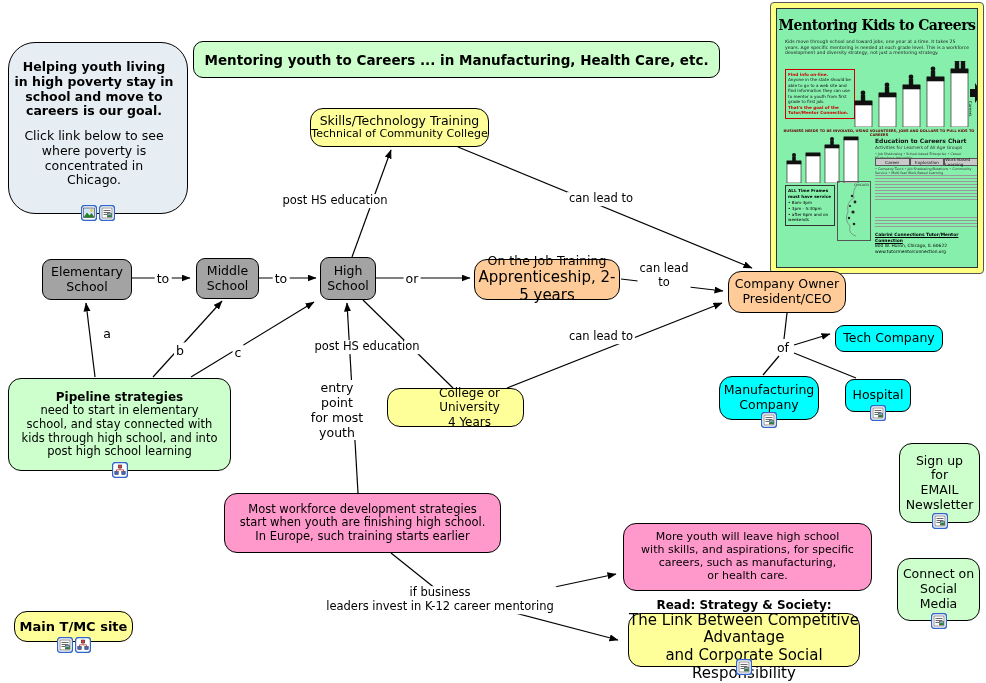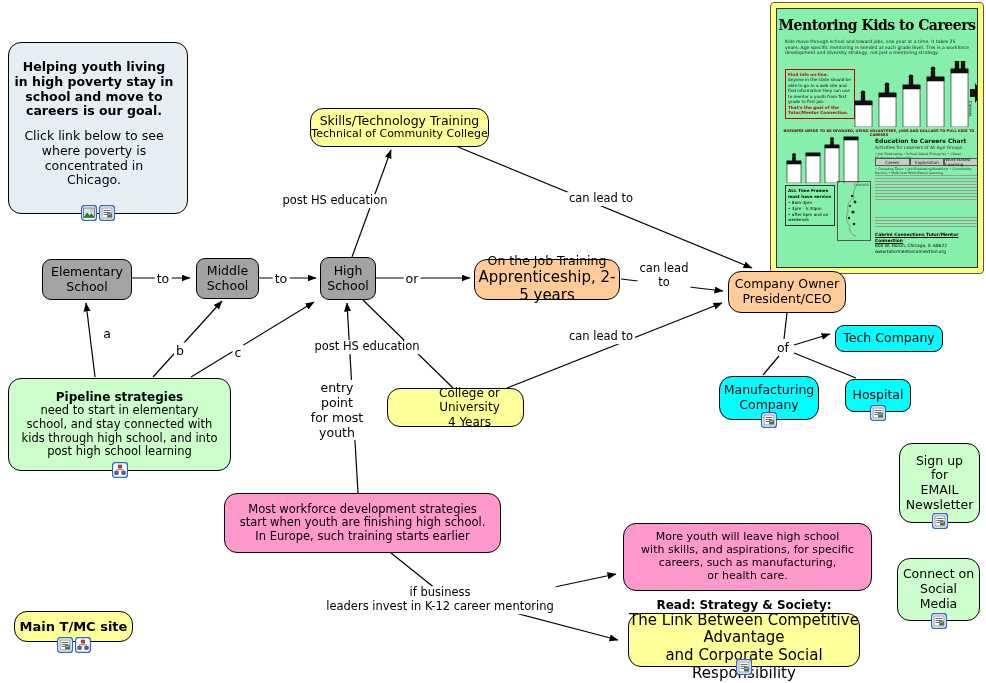--- a/index.html
+++ b/index.html
@@ -21,21 +21,21 @@
   .cicon{display:block;width:16px;height:16px;cursor:pointer}
   
   .elabel{position:absolute;transform:translate(-50%,-50%);background:#fff;z-index:2;
           font-size:11.5px;line-height:1.2;text-align:center;white-space:pre-line;padding:0 2px;}
   .elabel.small{font-size:12.5px}
   
   #banner{position:absolute;left:193px;top:41px;width:527px;height:37px;z-index:3;box-sizing:border-box;
           background:#ccffcc;border:1px solid #000;border-radius:10px;display:flex;align-items:center;
           justify-content:center;font-weight:bold;font-size:13.5px;}
   
-  #infobox{padding:6px 12px 14px 4px;font-size:12.5px;}
+  #infobox{padding:6px 12px 14px 4px;font-size:12.5px;border-radius:27px;}
   
   #poster{position:absolute;left:770px;top:2px;width:214px;height:272px;z-index:3;box-sizing:border-box;
           background:#ffff80;border:1px solid #555;border-radius:4px;padding:5px;cursor:pointer;}
   #poster-inner{position:relative;width:100%;height:100%;background:#86efac;border:1px solid #333;
           box-sizing:border-box;overflow:hidden;}
   .pt{position:absolute;}
   #p-title{top:8px;left:0;width:100%;text-align:center;font-weight:bold;font-size:14px;
            font-family:"DejaVu Serif","Liberation Serif",serif;letter-spacing:-.5px;}
   #p-sub{top:30px;left:8px;width:186px;font-size:4.6px;line-height:1.25;color:#222;}
   #p-redbox{top:60px;left:8px;width:64px;border:1px solid #c00;padding:2px;font-size:4.2px;line-height:1.3;color:#111;}
@@ -133,20 +133,23 @@
     <div class="icon-row" style="bottom:-8px">
       <span class="cicon"><svg width="16" height="16">
             <use href="#def-image"></use>
           </svg></span>
       <span class="cicon"><svg width="16" height="16">
             <use href="#def-doc"></use>
           </svg></span>
     </div>
   </div>
 
+  <div id="banner">
+    <span>Mentoring youth to Careers ... in Manufacturing, Health Care, etc.</span>
+  </div>
 
   <div id="poster">
     <div id="poster-inner">
       <div class="pt" id="p-title">Mentoring Kids to Careers</div>
       <div class="pt" id="p-sub">Kids move through school and toward jobs, one year at a time. It takes 25 years. Age specific mentoring is needed at each grade level. This is a workforce development and diversity strategy, not just a mentoring strategy.</div>
       <div class="pt" id="p-redbox">
         <div class="redtxt">Find info on-line.</div>
         <div>Anyone in the state should be able to go to a web site and find information they can use to mentor a youth from first grade to first job.</div>
         <div class="redtxt">That's the goal of the Tutor/Mentor Connection.</div>
       </div>

